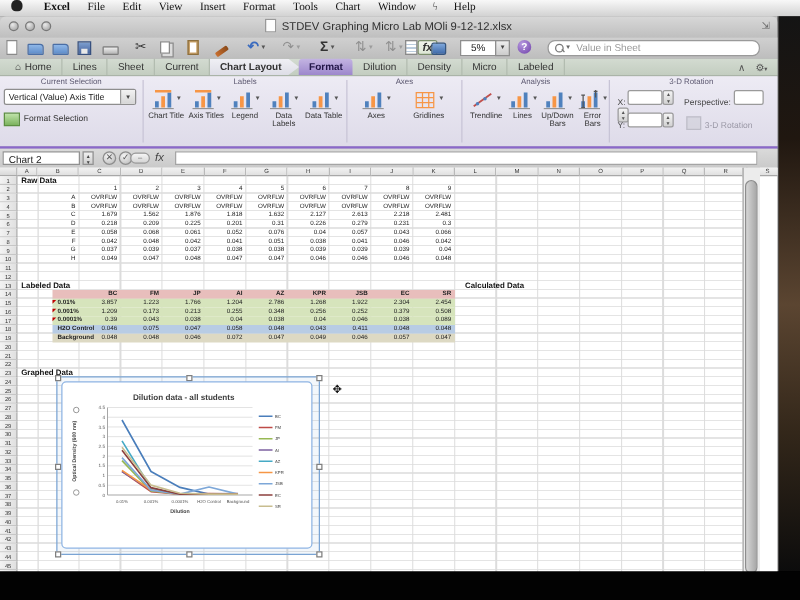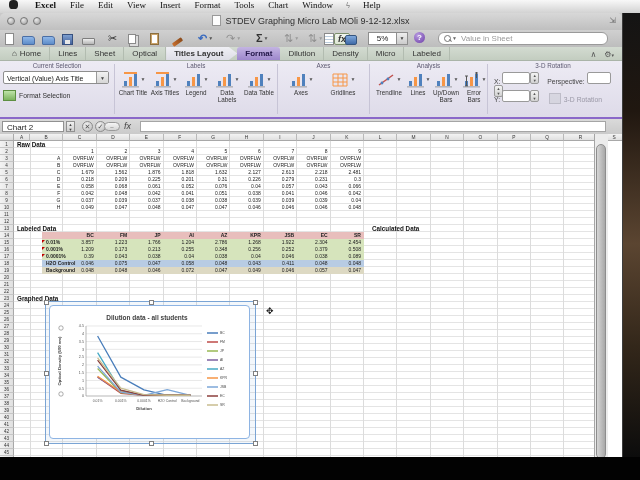--- a/index.html
+++ b/index.html
@@ -194,22 +194,22 @@
         <div id="zoom-box">5%</div>
         <div id="zoom-dd">▼</div>
         <div id="help-btn">?</div>
         <div id="search-field"><span class="mag"></span><span class="sdd">▼</span><span class="ph">Value in Sheet</span></div>
       </div>
 
     <div id="tabrow">
         <span class="rtab"><span class="home-ico">⌂</span>Home</span>
         <span class="rtab">Lines</span>
         <span class="rtab">Sheet</span>
-        <span class="rtab">Optical</span>
-        <span class="rtab contextual">Titles Layout</span>
+        <span class="rtab">Current</span>
+        <span class="rtab contextual">Chart Layout</span>
         <span class="rtab selected">Format</span>
         <span class="rtab">Dilution</span>
         <span class="rtab">Density</span>
         <span class="rtab">Micro</span>
         <span class="rtab">Labeled</span>
       </div>
     <div id="tab-right">
       <span>∧</span>
       <span>⚙<span style="font-size:5px">▾</span></span>
     </div>

